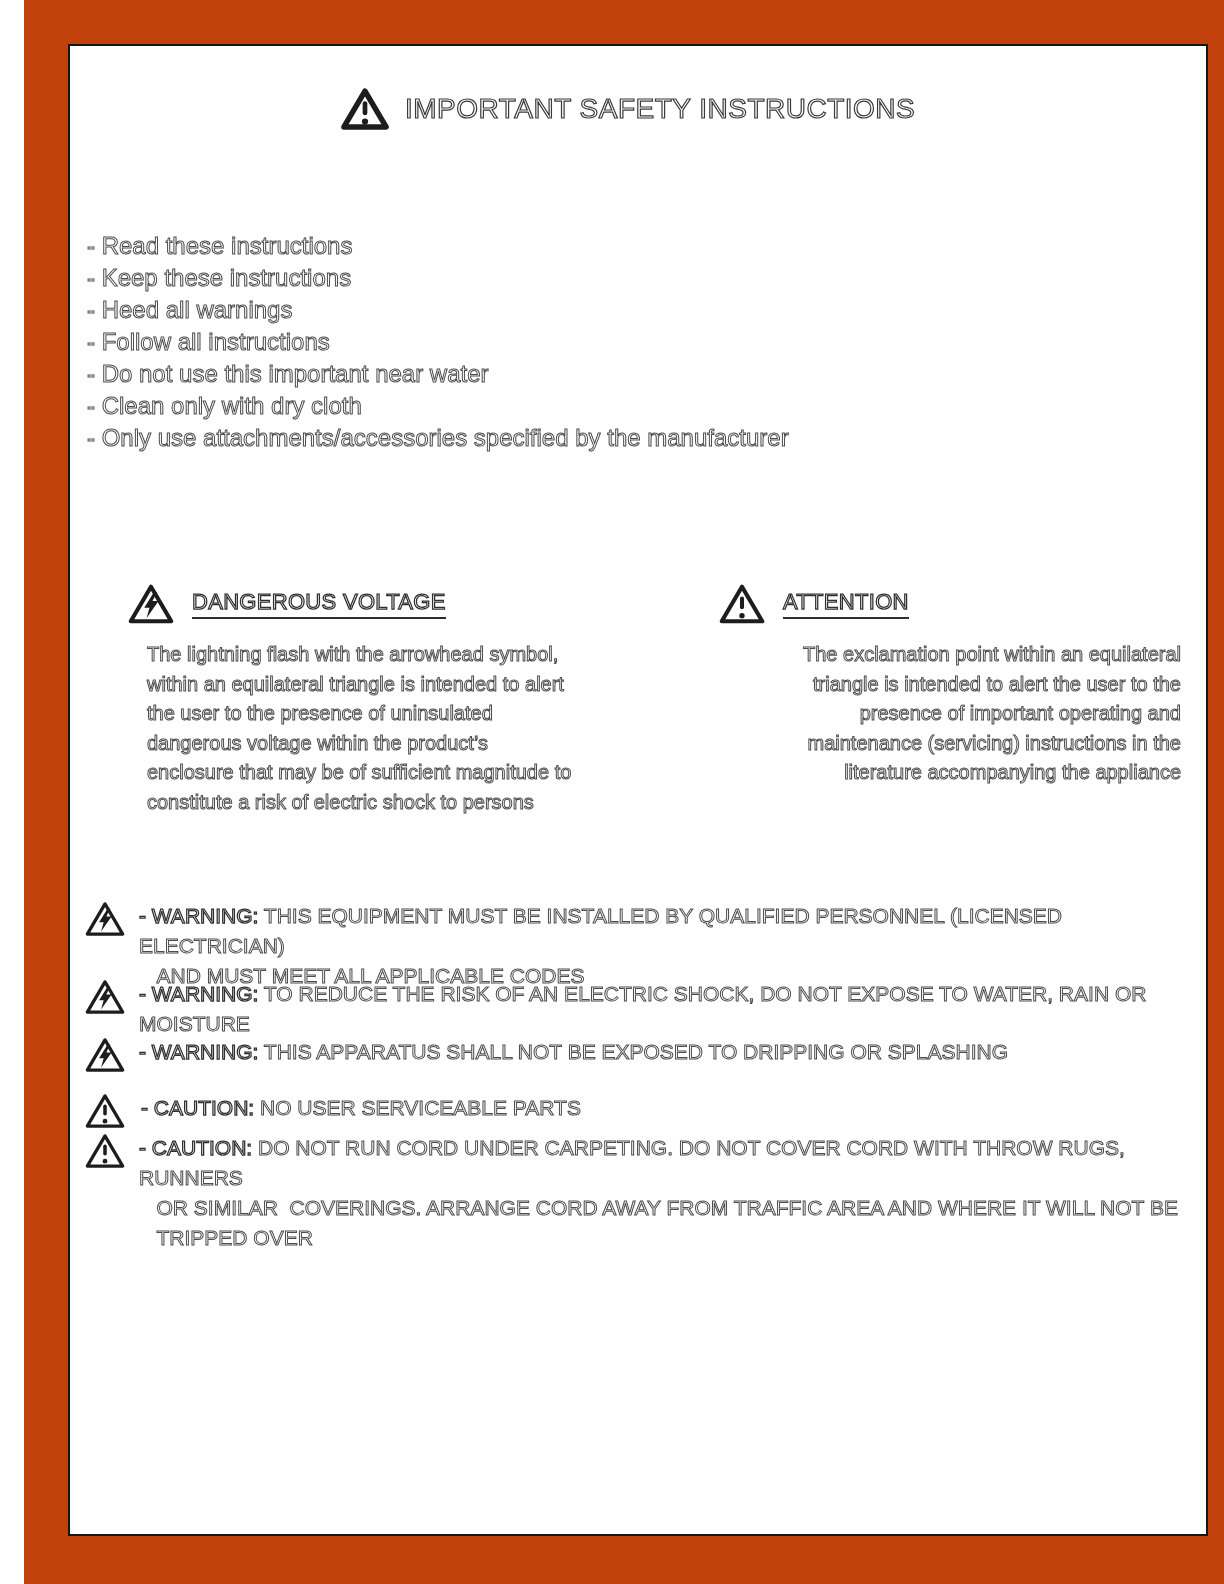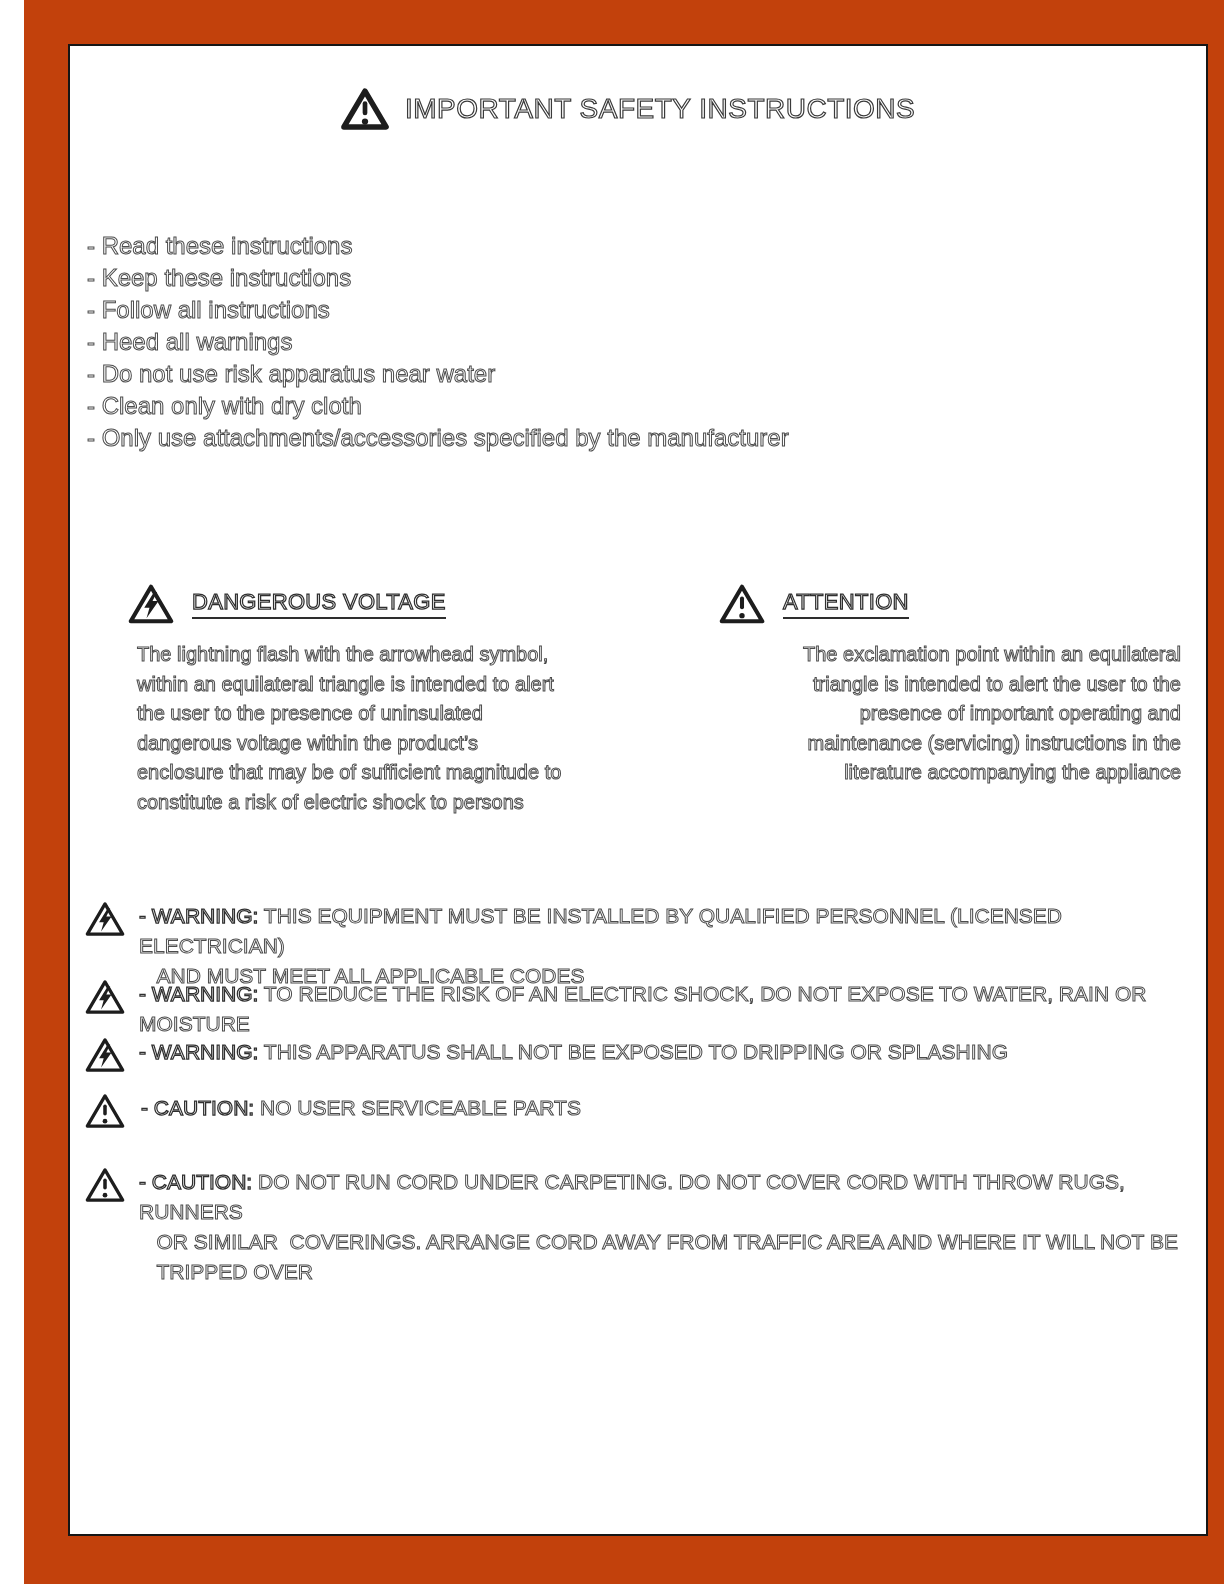--- a/index.html
+++ b/index.html
@@ -26,30 +26,30 @@
   .instructions { position:absolute; left:17px; top:184px; }
   .instructions .item { font-size:24px; line-height:32px; white-space:pre; }
 
   .col-head { position:absolute; display:flex; align-items:center; gap:17px; }
   .col-head .h { font-size:22px; letter-spacing:0.3px; border-bottom:2px solid #2e2e2e;
                  padding-bottom:2px; white-space:nowrap; }
   .col-head.left  { left:57px;  top:536px; }
   .col-head.right { left:648px; top:536px; }
 
   .col-para { position:absolute; top:594px; font-size:20px; line-height:29.5px; white-space:pre-wrap; }
-  .col-para.left  { left:67px;  width:500px; }
+  .col-para.left  { left:77px;  width:500px; }
   .col-para.right { left:651px; width:460px;text-align:right; }
 
   .notice { position:absolute; left:14px; display:flex; align-items:flex-start; gap:13px; }
   .notice .ntext { font-size:21px; line-height:30px; white-space:pre-wrap; max-width:1075px; padding-top:1px; }
   .n1 { top:854px; }
   .n2 { top:932px;justify-content:center; }
   .n3 { top:990px; }
   .n4 { top:1046px;gap:15px; }
-  .n5 { top:1120px; }
+  .n5 { top:1086px; }
 
   .icn { display:inline-block; line-height:0; }
   .icn svg { display:block; }
 </style>
 </head>
 <body>
 
 <div class="canvas">
   <div class="sheet">
 
@@ -60,23 +60,23 @@
           <rect x="29" y="19" width="6" height="18" rx="3" fill="#1d1d1d"></rect>
           <circle cx="32" cy="45" r="4" fill="#1d1d1d"></circle>
         </svg>
       </span>
       <h1 class="ol-t">IMPORTANT SAFETY INSTRUCTIONS</h1>
     </div>
 
     <div class="instructions">
       <div class="item ol">- Read these instructions</div>
       <div class="item ol">- Keep these instructions</div>
+      <div class="item ol">- Heed all warnings</div>
       <div class="item ol">- Follow all instructions</div>
-      <div class="item ol">- Heed all warnings</div>
-      <div class="item ol">- Do not use risk apparatus near water</div>
+      <div class="item ol">- Do not use this important near water</div>
       <div class="item ol">- Clean only with dry cloth</div>
       <div class="item ol">- Only use attachments/accessories specified by the manufacturer</div>
     </div>
 
     <div class="col-head left">
       <span class="icn">
         <svg width="48" height="44" viewBox="0 0 64 58">
           <path d="M32 6 L59 52 H5 Z" fill="none" stroke="#1d1d1d" stroke-width="5.5" stroke-linejoin="round"></path>
           <path d="M36 13 L23 34 h7 L26 48 L42 25 h-8 L40 13 Z" fill="#1d1d1d"></path>
         </svg>

